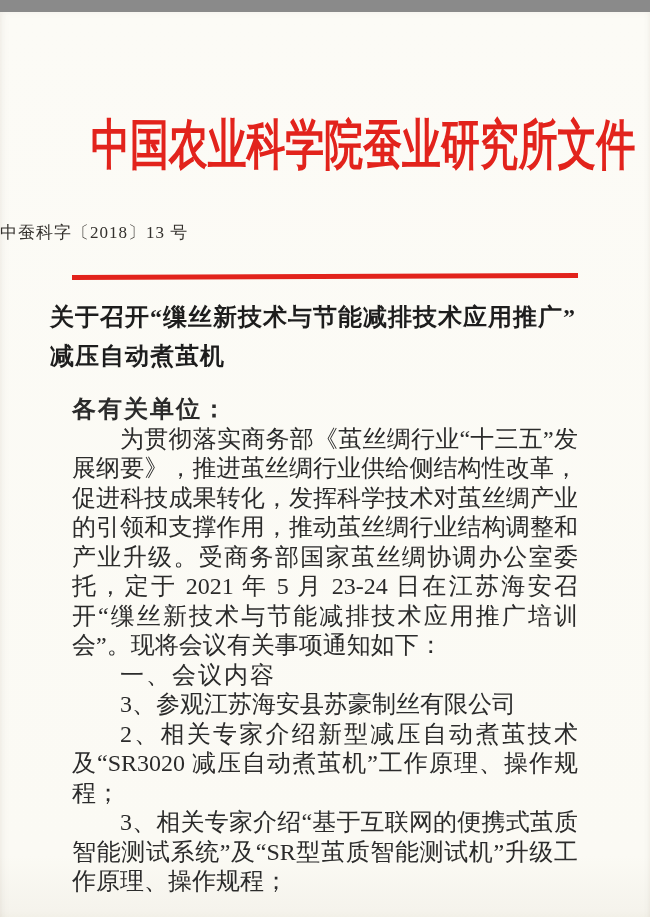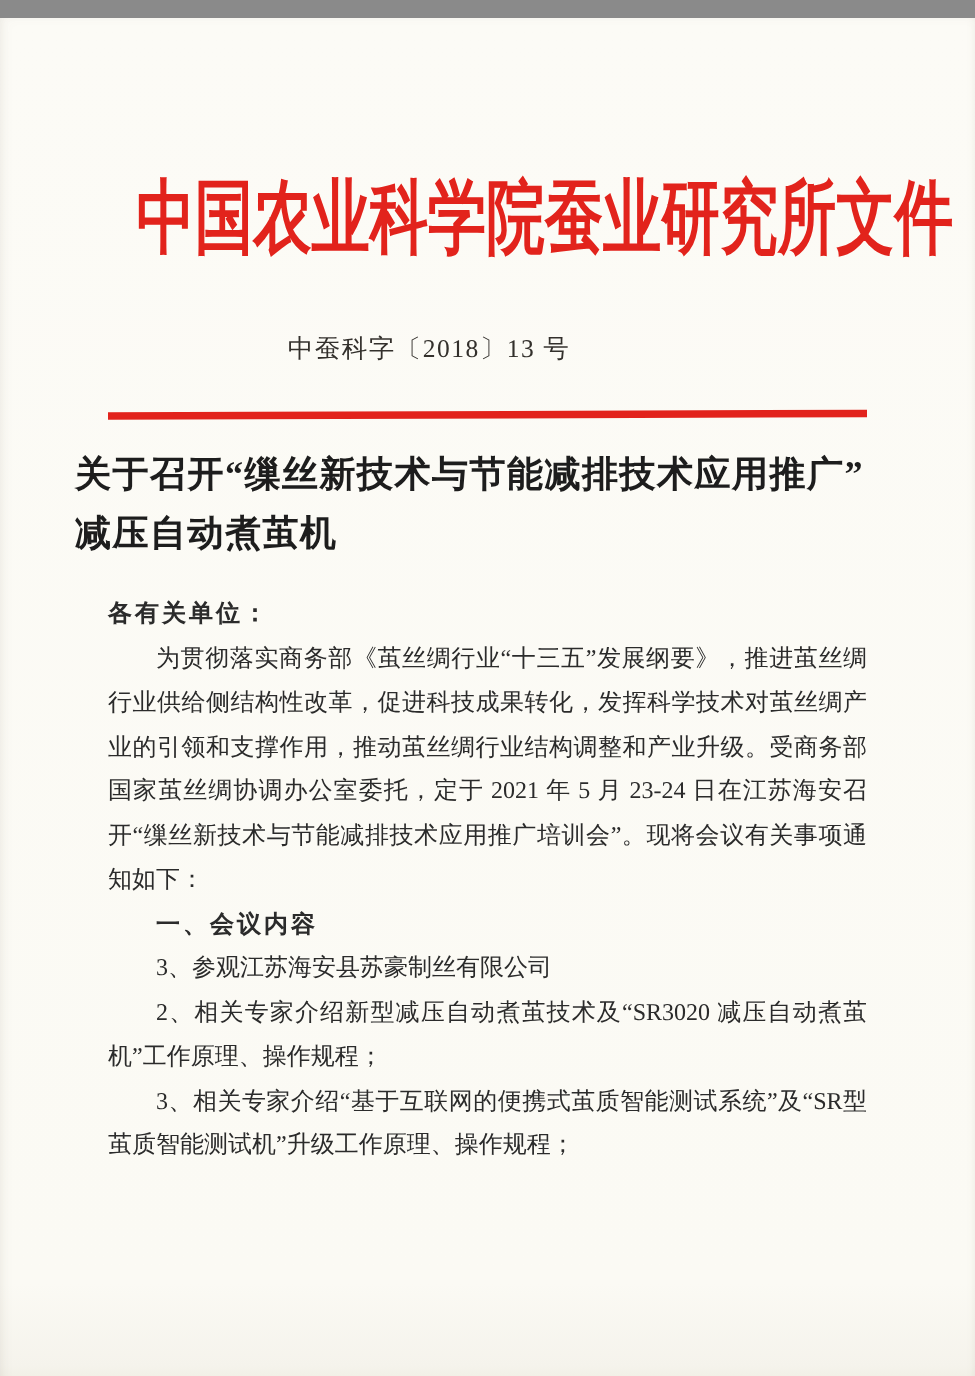--- a/index.html
+++ b/index.html
@@ -32,21 +32,20 @@
     white-space: nowrap;
     transform: scaleX(0.72);
     transform-origin: 50% 50%;
     letter-spacing: 0px;
   }
   .doc-number {
     position: absolute;
     top: 210px;
     left: 0;
     width: 572px;
-    text-align: center;
     font-size: 17px;
     line-height: 22px;
     color: #33302c;
     letter-spacing: 1px;
     font-family: Liberation Serif, serif;
   }
   .red-rule {
     position: absolute;
     top: 262px;
     left: 72px;
@@ -65,39 +64,39 @@
     line-height: 39px;
     font-weight: bold;
     color: #1d1d1d;
     letter-spacing: 1px;
   }
   .body-block {
     position: absolute;
     top: 383px;
     left: 72px;
     width: 506px;
-    font-size: 16px;
+    font-size: 24px;
     line-height: 29.5px;
     text-align: justify;
     text-justify: inter-ideograph;
     color: #2b2b2b;
   }
   .body-block p {
     margin: 0;
     padding: 0;
   }
   .salutation {
     font-weight: bold;
     letter-spacing: 2px;
   }
   .indent {
     text-indent: 2em;
   }
   .section-heading {
-    font-weight: bold;
+    font-weight: normal;
     letter-spacing: 2px;
   }
 </style>
 </head>
 <body>
 
 <div class="page">
 
   <div class="org-title">中国农业科学院蚕业研究所文件</div>
 

